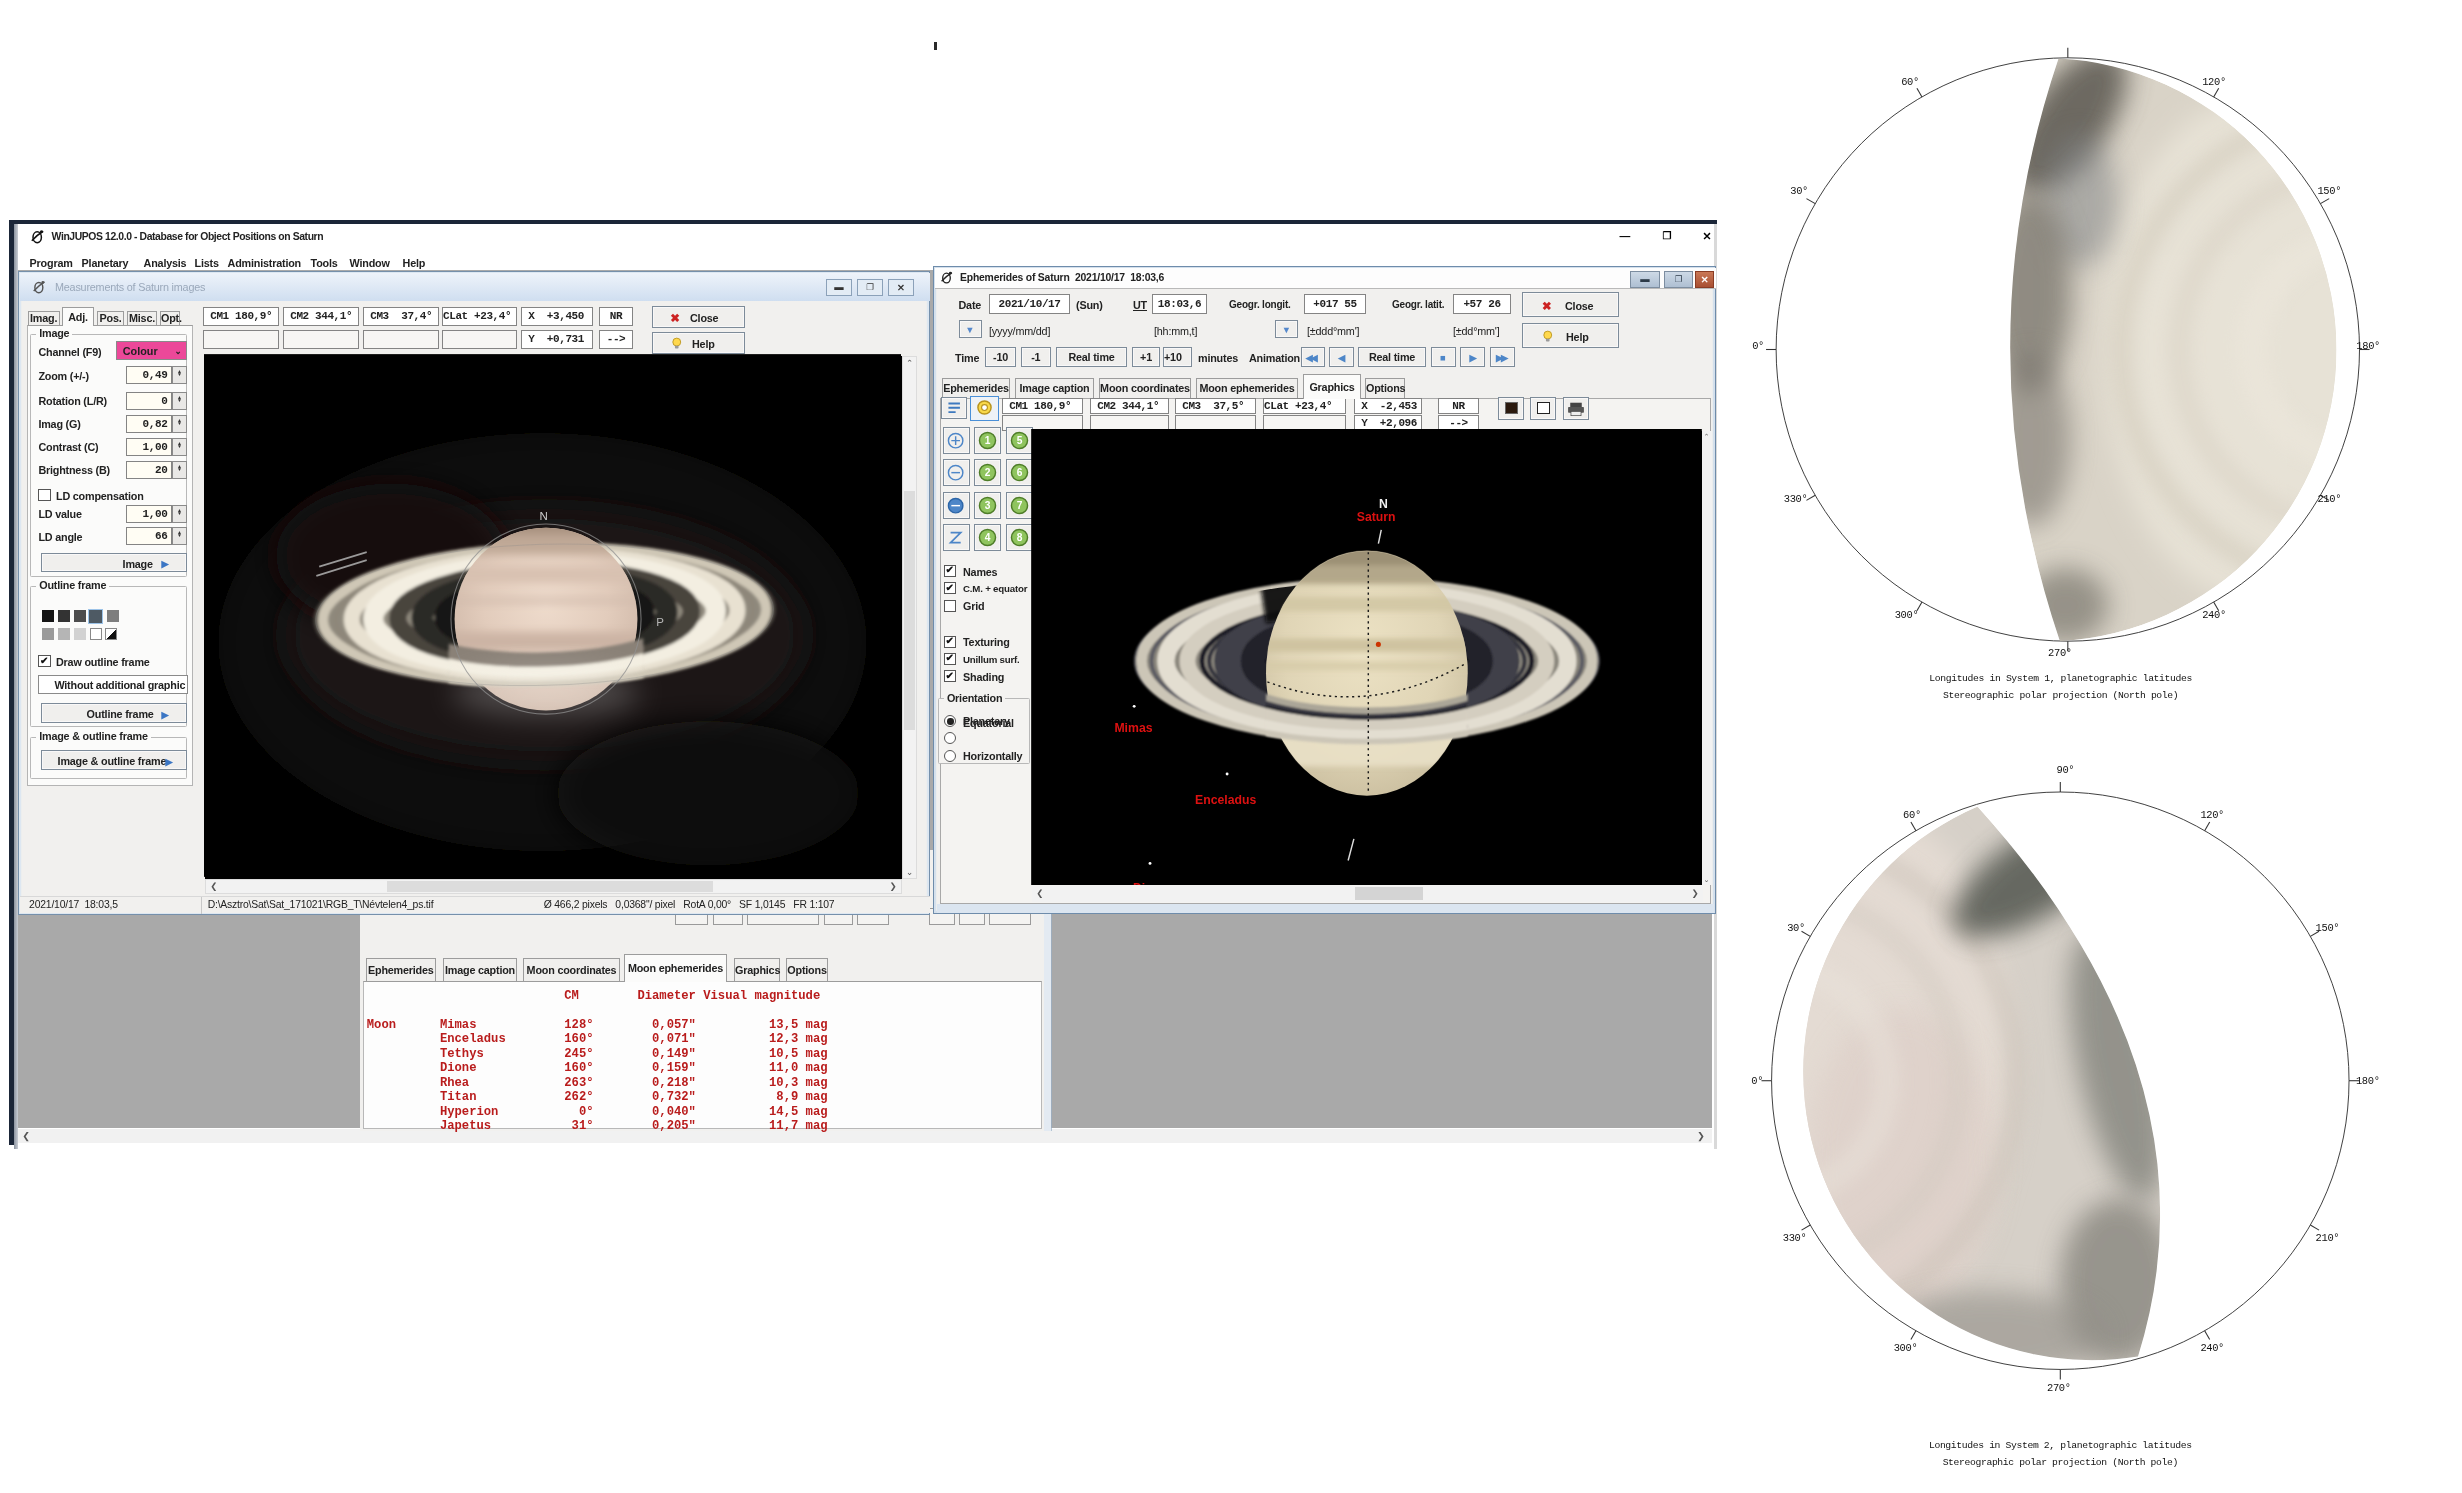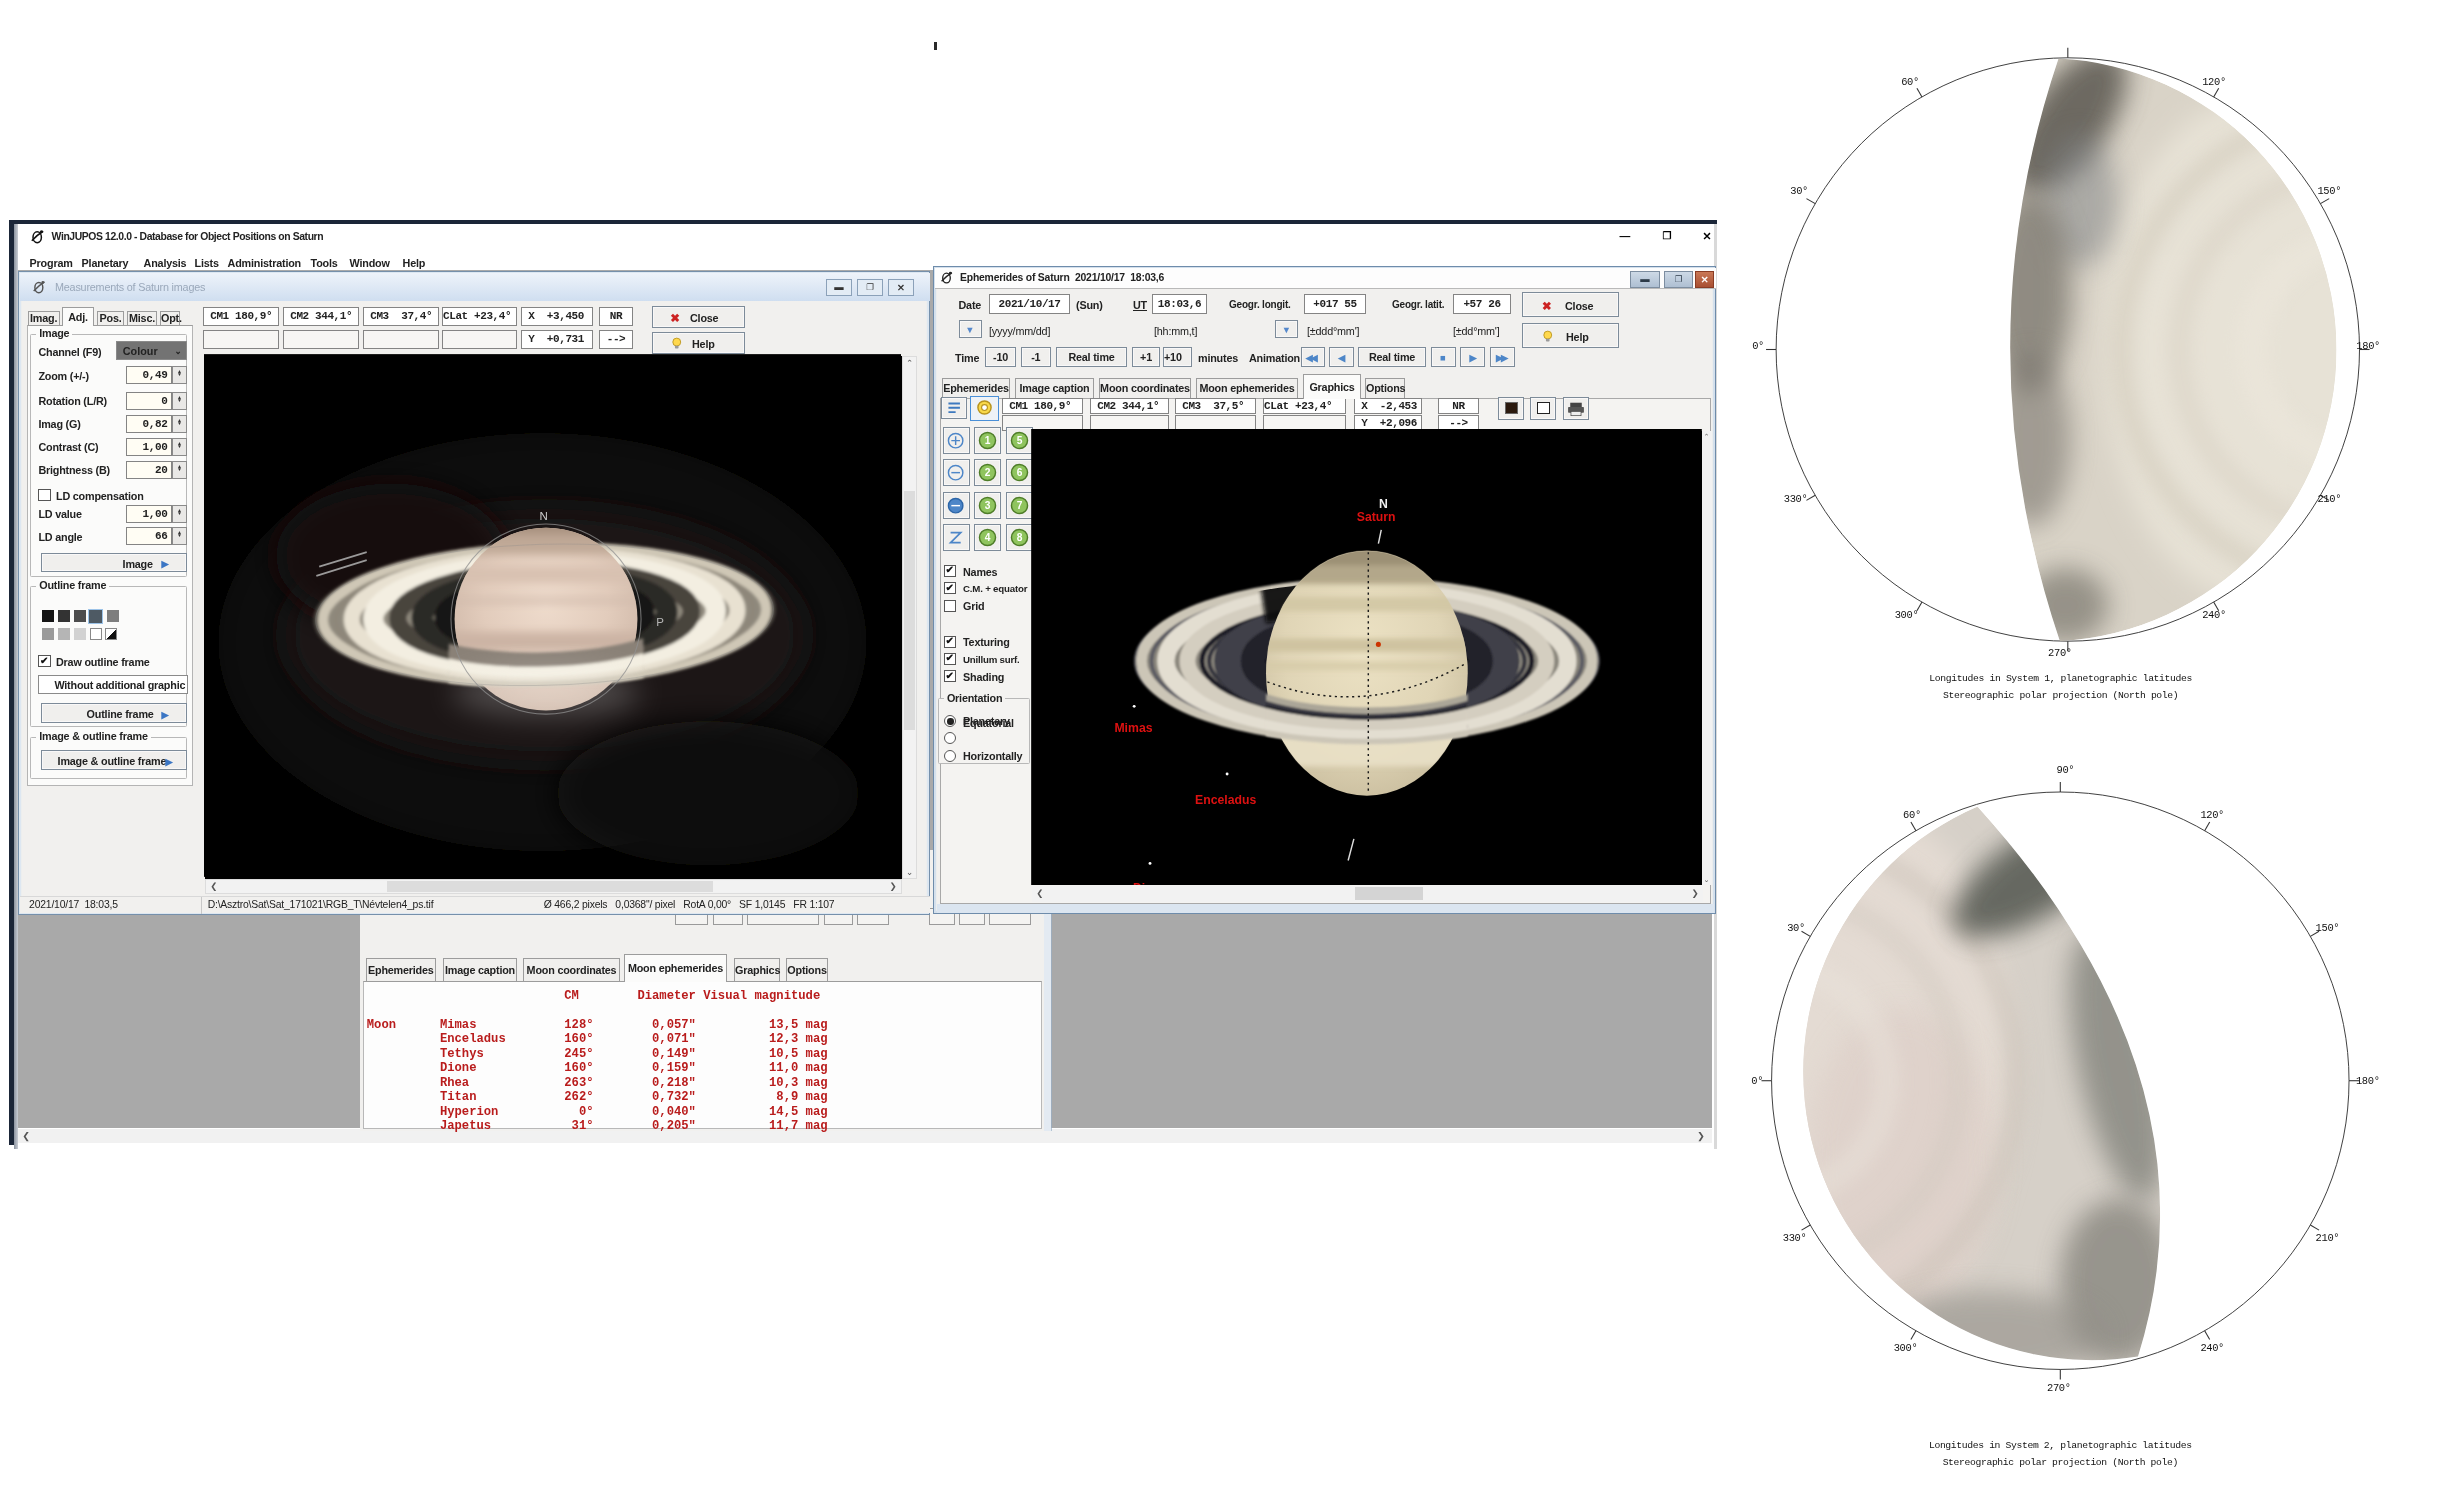--- a/index.html
+++ b/index.html
@@ -132,21 +132,21 @@
           <circle cx="8" cy="7" r="5.5" fill="#ffd84d" stroke="#b8941e" stroke-width="1.2"></circle>
           <rect x="5.5" y="12" width="5" height="4" rx="1" fill="#9a9a9a"></rect>
         </svg></span>
       <span class="a" style="left:39px;top:5px;">Help</span>
     </div>
 
   <div class="a" style="left:8px;top:53px;width:166px;height:461px;background:#fbfbfa;border:0.7px solid #b4b4b4;border-top:0.7px solid #9c9c9c;"></div>
   <div class="gbox" style="left:10.8px;top:62px;width:157px;height:243px;"></div>
   <div class="glab" style="left:17.3px;top:56px;background:#fbfbfa;">Image</div>
   <div class="lbl" style="left:19.4px;top:74px;">Channel (F9)</div>
-  <div class="a" style="left:97px;top:69px;width:71px;height:19.4px;background:#737373;border:0.7px solid #8a8a8a;font:700 10.8px/18px 'Liberation Sans';color:#222;padding-left:5.8px;">Colour<span style="float:right;margin-right:4.3px;font-size:8.6px;">⌄</span></div>
+  <div class="a" style="left:97px;top:69px;width:71px;height:19.4px;background:#ec4899;border:0.7px solid #8a8a8a;font:700 10.8px/18px 'Liberation Sans';color:#222;padding-left:5.8px;">Colour<span style="float:right;margin-right:4.3px;font-size:8.6px;">⌄</span></div>
   <div class="lbl" style="left:19.4px;top:98px;">Zoom (+/-)</div>
   <div class="fld" style="left:107px;top:94px;width:46px;height:18px;line-height:16.6px;text-align:right;padding-right:3.6px;background:#fffdf4;">0,49</div>
   <div class="spin" style="left:153px;top:94px;">▲<br>▼</div>
   <div class="lbl" style="left:19.4px;top:123px;">Rotation (L/R)</div>
   <div class="fld" style="left:107px;top:120px;width:46px;height:18px;line-height:16.6px;text-align:right;padding-right:3.6px;background:#fffdf4;">0</div>
   <div class="spin" style="left:153px;top:120px;">▲<br>▼</div>
   <div class="lbl" style="left:19.4px;top:146px;">Imag (G)</div>
   <div class="fld" style="left:107px;top:143px;width:46px;height:18px;line-height:16.6px;text-align:right;padding-right:3.6px;background:#fffdf4;">0,82</div>
   <div class="spin" style="left:153px;top:143px;">▲<br>▼</div>
   <div class="lbl" style="left:19.4px;top:169px;">Contrast (C)</div>

